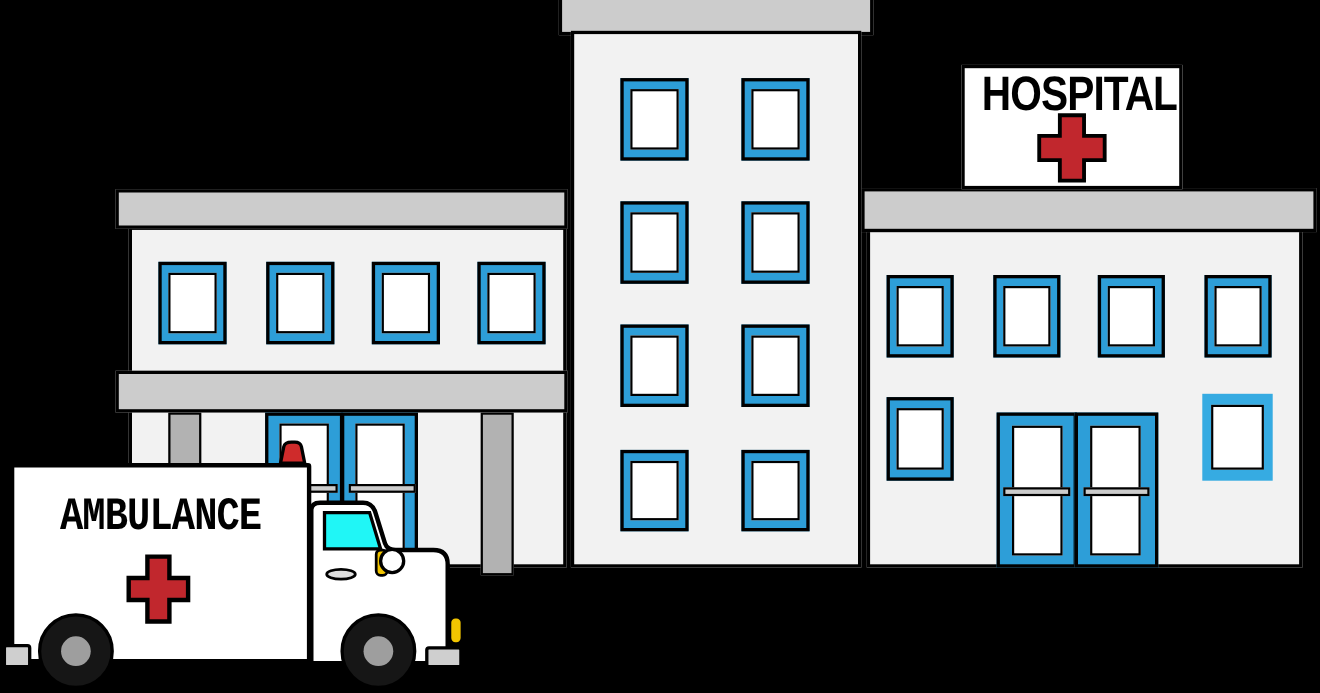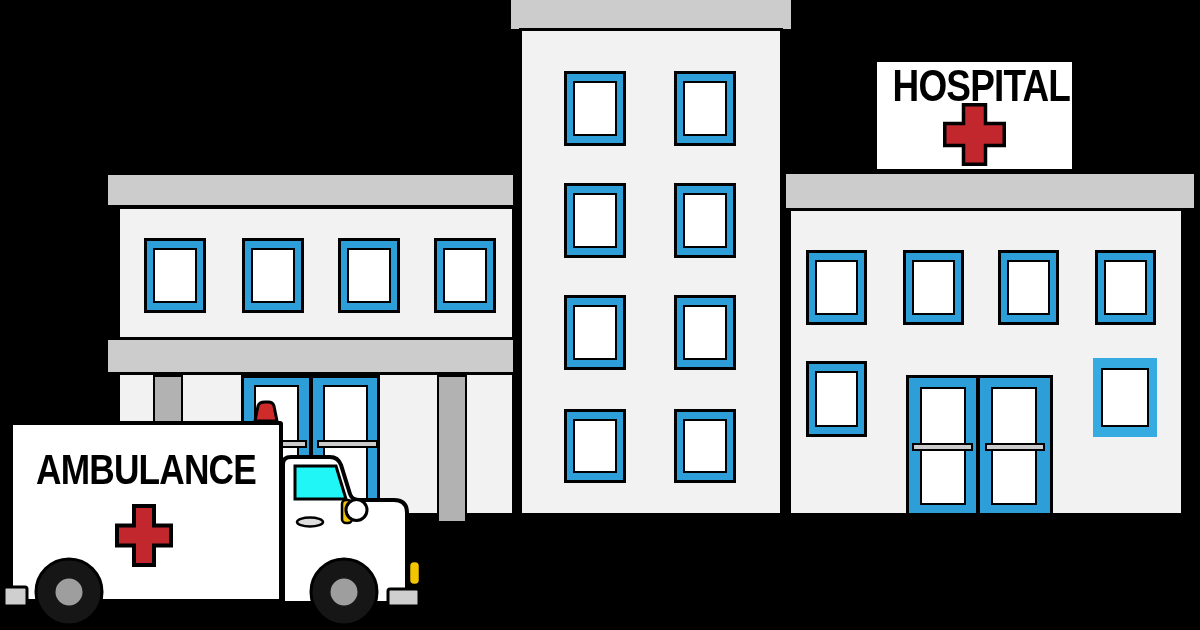--- a/index.html
+++ b/index.html
@@ -123,21 +123,21 @@
     <div class="abs door" style="left:906px;top:375px;width:73px;height:141px;"></div>
     <div class="abs door" style="left:977px;top:375px;width:76px;height:141px;"></div>
     <div class="abs glass" style="left:920px;top:387px;width:46px;height:118px;"></div>
     <div class="abs glass" style="left:991px;top:387px;width:46px;height:118px;"></div>
     <div class="abs pushbar" style="left:912px;top:443px;width:61px;height:8px;"></div>
     <div class="abs pushbar" style="left:985px;top:443px;width:60px;height:8px;"></div>
   </div>
 
   <div class="group">
 
-    <div class="abs amb-box" style="left:9px;top:421px;width:274px;height:182px;">
+    <div class="abs amb-box" style="left:9px;top:421px;width:274px;height:182px;font-family:Liberation Mono, monospace;">
       <div class="amb-label">AMBULANCE</div>
       <svg class="abs" style="left:102px;top:79px;" width="58" height="63" viewBox="0 0 58 63">
         <path d="M19,2 H39 V21.5 H56 V41.5 H39 V61 H19 V41.5 H2 V21.5 H19 Z" style="fill:var(--c-cross_red);stroke:var(--c-ink);stroke-width:4;stroke-linejoin:miter;"></path>
       </svg>
     </div>
 
     <svg class="abs" style="left:0;top:0;" width="1200" height="630" viewBox="0 0 1200 630">
       <path d="M255,421 L258,406 Q259,402 265,402 L268,402 Q273,402 274,406 L277,421 Z" style="fill:var(--c-siren_red);stroke:var(--c-ink);stroke-width:3;"></path>
       <rect x="409" y="561" width="11" height="24" rx="5" style="fill:var(--c-headlight_yellow);stroke:var(--c-ink);stroke-width:2.5;"></rect>
       <path d="M283,603 L283,464 Q283,457 291,457 L330,457 Q338,457 341,465 L350,494 Q352,500 360,500 L394,500 Q407,500 407,513 L407,592 Q407,603 396,603 Z" style="fill:var(--c-pane_white);stroke:var(--c-ink);stroke-width:4;"></path>

